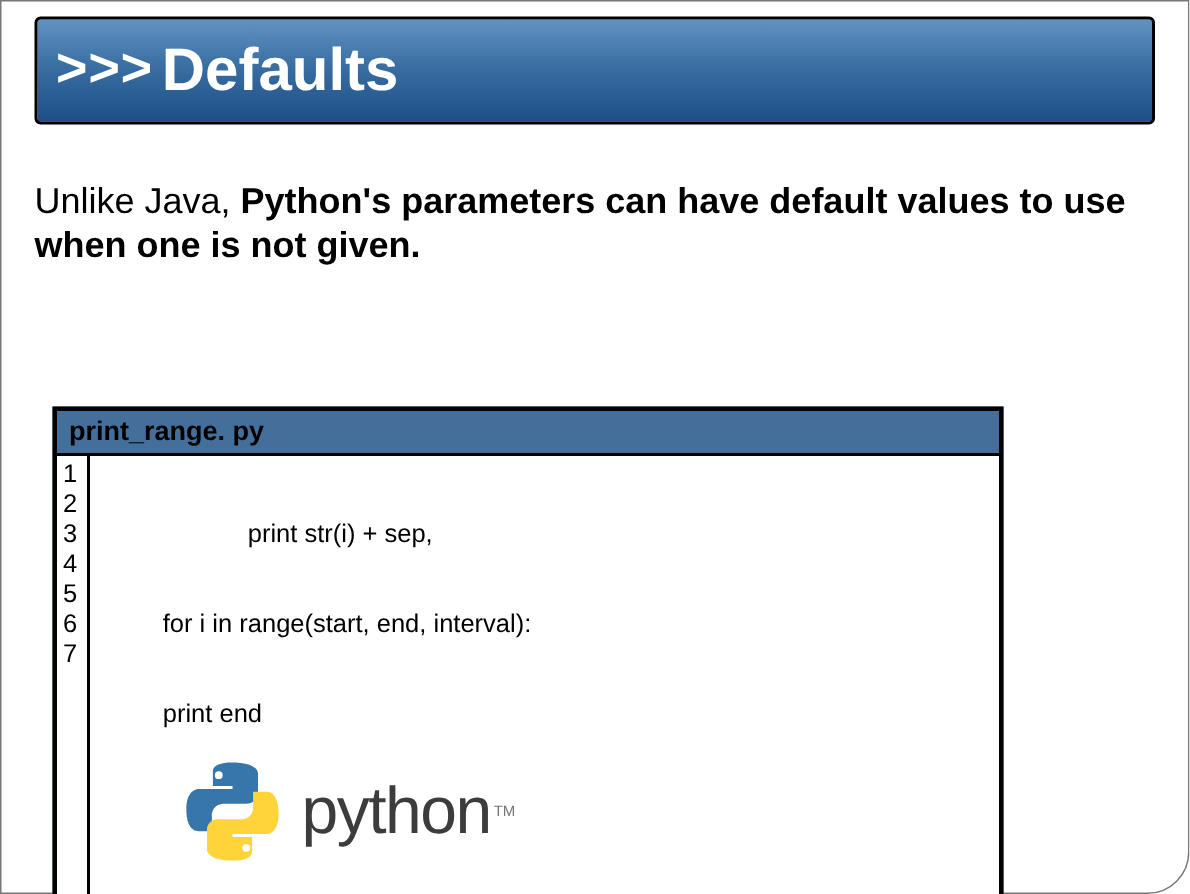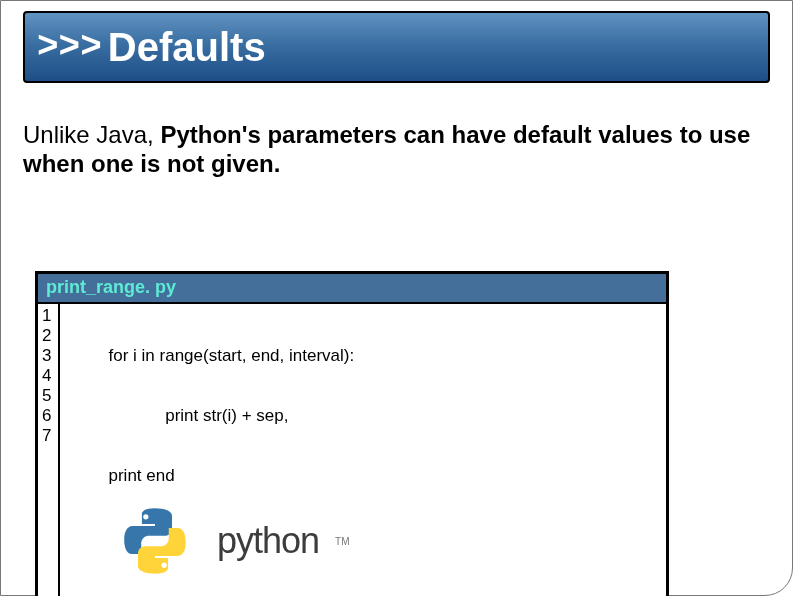--- a/index.html
+++ b/index.html
@@ -60,21 +60,21 @@
   .code-block {
     position: absolute;
     top: 270px;
     left: 34px;
     width: 634px;
     border: 3px solid #000;
     background: #446f9a;
     box-sizing: border-box;
   }
   .code-header {
-    color: #5eead4;
+    color: #000000;
     font-weight: 700;
     font-size: 18px;
     padding: 3px 0 4px 8px;
   }
   .code-body {
     display: flex;
     background: #ffffff;
     border-top: 2px solid #000;
   }
   .gutter {
@@ -100,30 +100,30 @@
     position: absolute;
     left: 118px;
     bottom: 18px;
     display: flex;
     align-items: center;
   }
   .py-icon { position: relative; width: 72px; height: 72px; }
   .py-icon svg { width: 72px; height: 72px; }
   .py-text {
     font-family: Arial, Helvetica, sans-serif;
-    font-size: 36px;
+    font-size: 44px;
     color: #3c3c3c;
-    margin-left: 26px;
+    margin-left: 10px;
     letter-spacing: -1px;
   }
   .tm {
     font-size: 10px;
     color: #777;
     vertical-align: top;
-    margin-left: 16px;
+    margin-left: 2px;
   }
 </style>
 </head>
 <body>
 
 <div class="slide">
 
   <div class="title-bar">
     <span class="prompt">&gt;&gt;&gt;</span>
     <span class="title">Defaults</span>
@@ -139,22 +139,22 @@
       <div class="gutter">
         <span>1</span>
         <span>2</span>
         <span>3</span>
         <span>4</span>
         <span>5</span>
         <span>6</span>
         <span>7</span>
       </div>
       <div class="code-lines">
+        <span class="line">                     print str(i) + sep,</span>
         <span class="line">         for i in range(start, end, interval):</span>
-        <span class="line">                     print str(i) + sep,</span>
         <span class="line">         print end</span>
         <span class="line"></span>
         
         
       </div>
     </div>
   </div>
 
   <div class="logo-wrap">
     <div class="py-icon">

